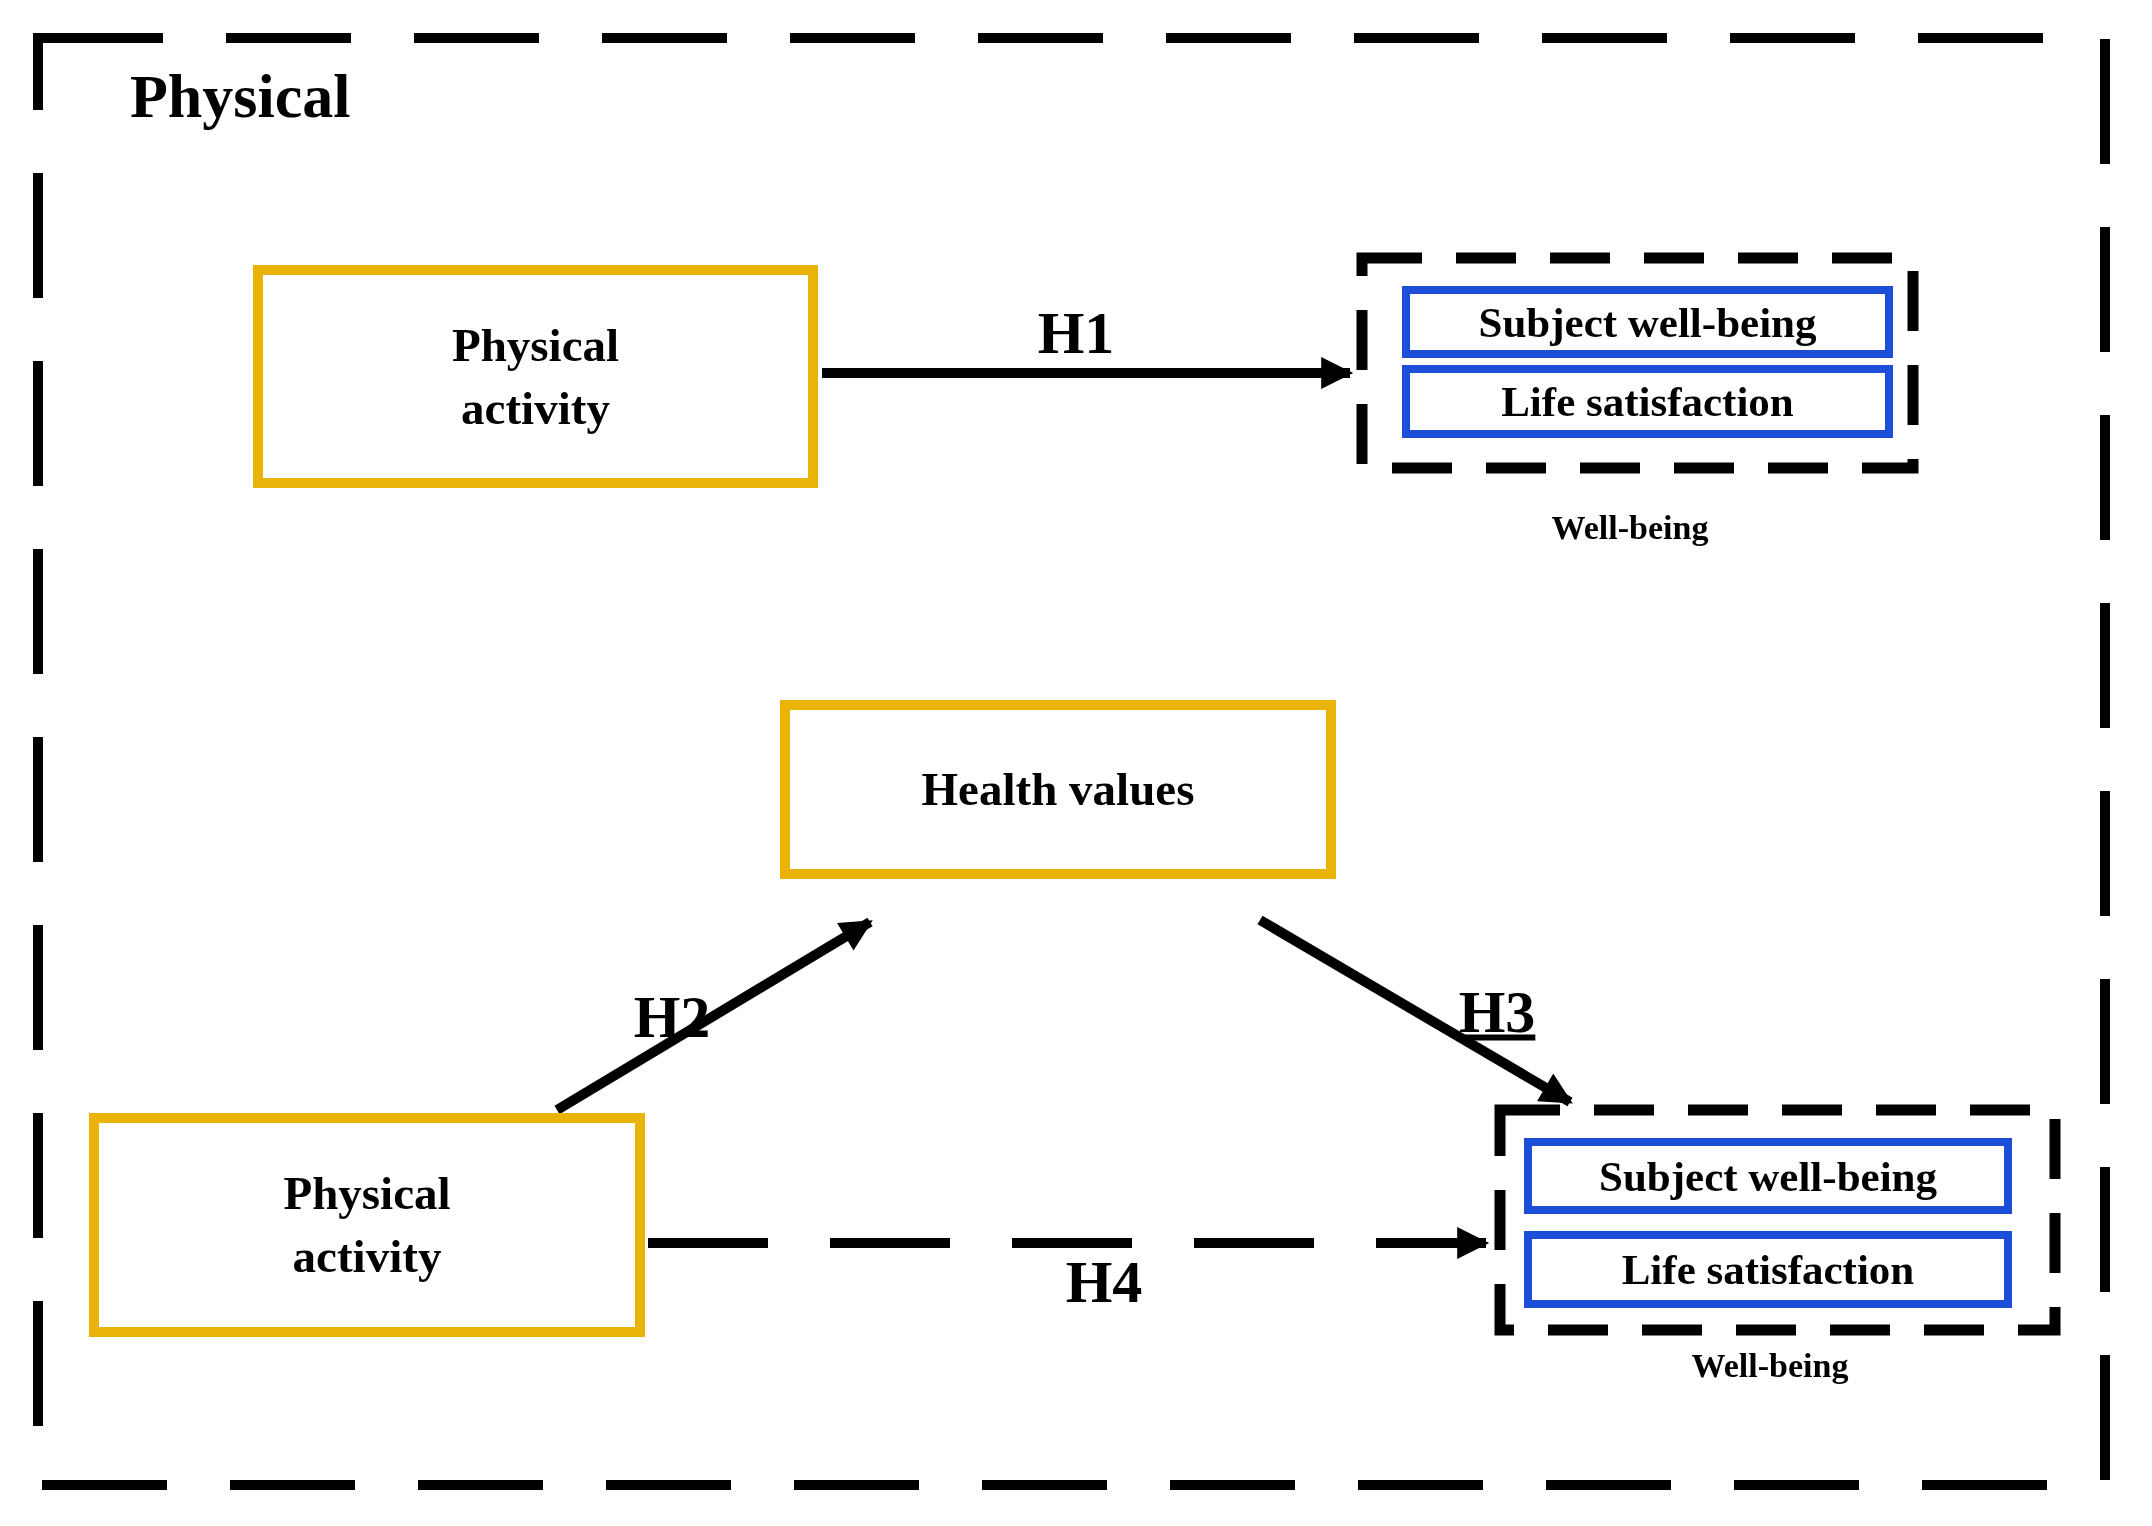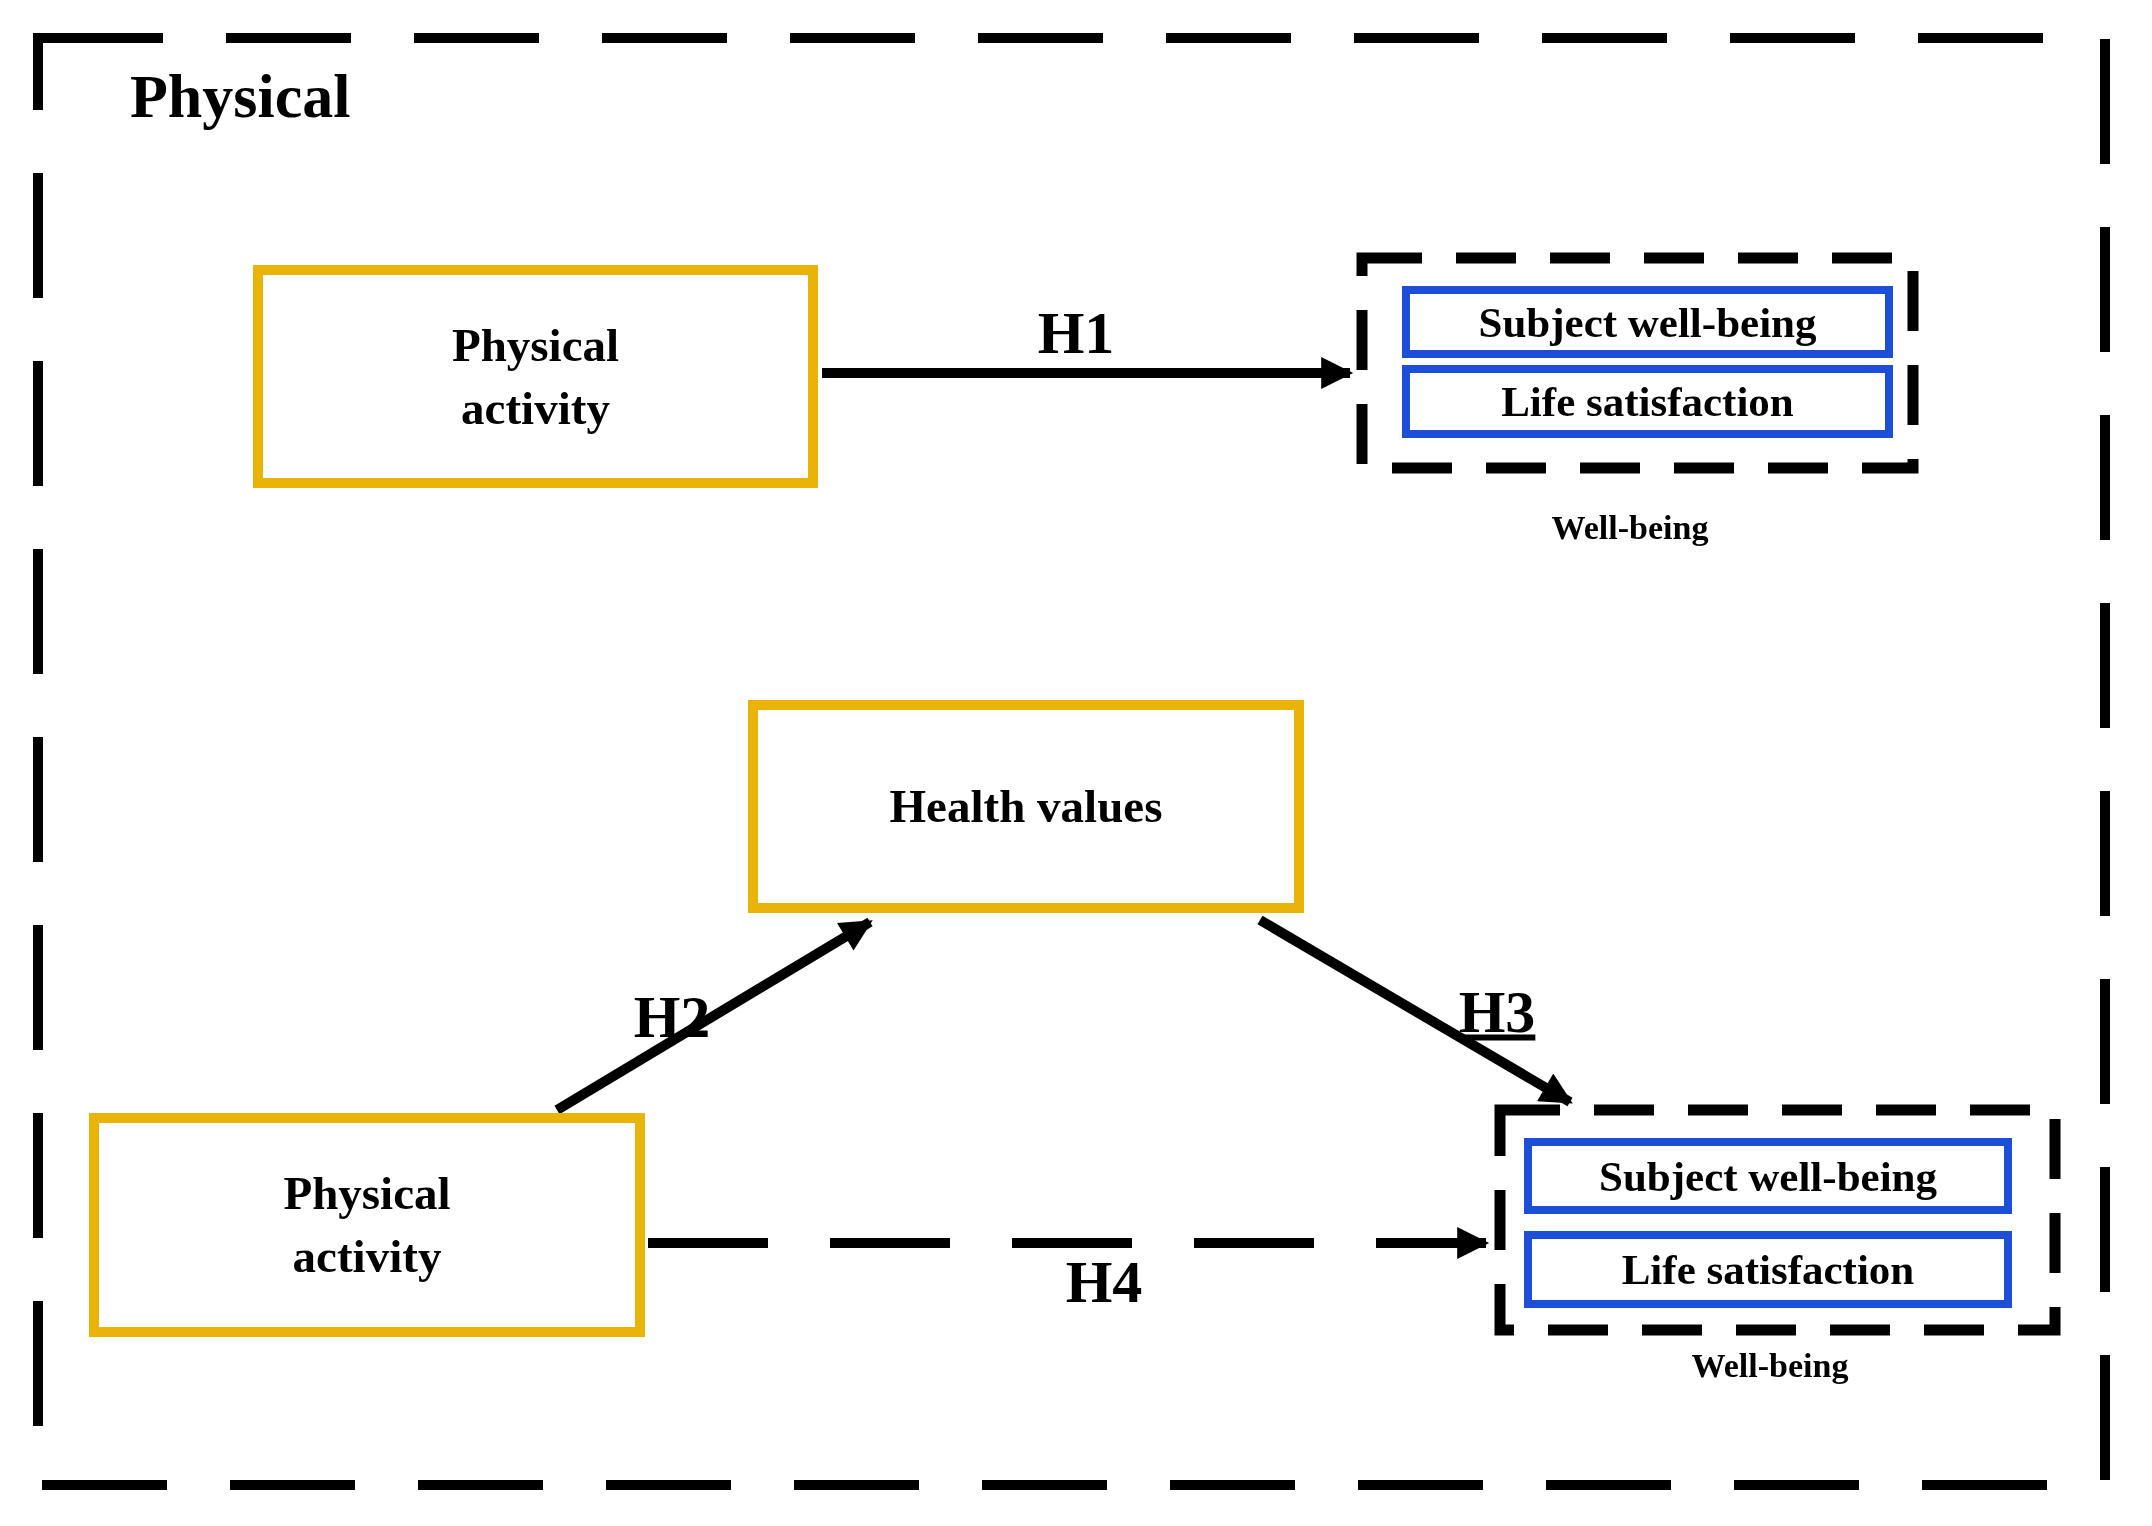--- a/index.html
+++ b/index.html
@@ -101,21 +101,21 @@
 
   <div class="frame-title">
     <div>Physical</div>
   </div>
 
   <div class="node" style="left:253px; top:265px; width:565px; height:223px;">
     <div>Physical</div>
     <div>activity</div>
   </div>
 
-  <div class="node" style="left:748px; top:700px; width:556px; height:213px;">
+  <div class="node" style="left:780px; top:700px; width:556px; height:179px;">
     <div>Health values</div>
   </div>
 
   <div class="node" style="left:89px; top:1113px; width:556px; height:224px;">
     <div>Physical</div>
     <div>activity</div>
   </div>
 
   <div class="subnode" style="left:1402px; top:286px; width:491px; height:72px;">
     <span>Subject well-being</span>

